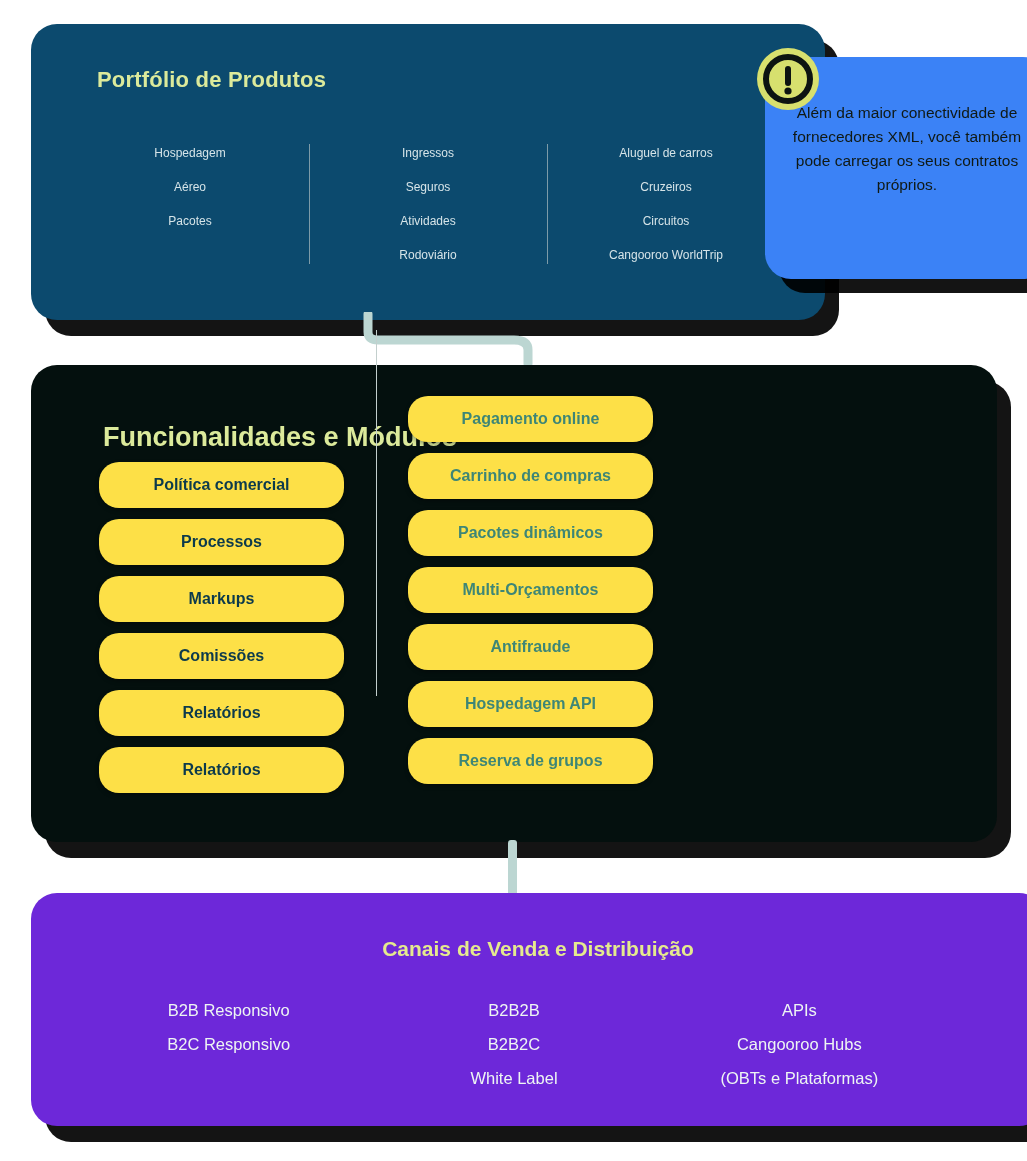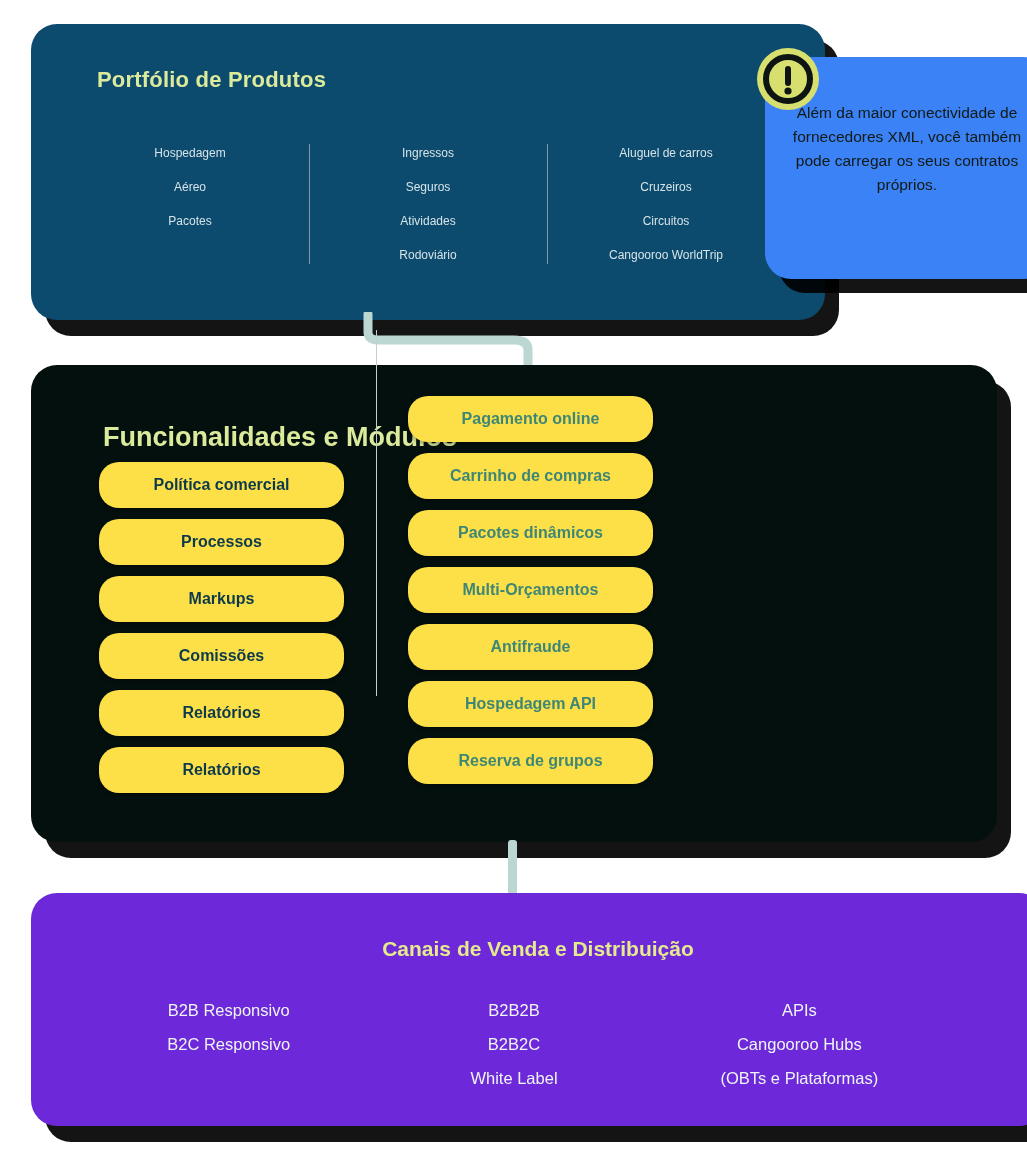--- a/index.html
+++ b/index.html
@@ -196,20 +196,21 @@
     font-size: 21px;
     font-weight: bold;
     color: #e5ea8e;
   }
   #channels-columns {
     position: absolute;
     left: 55px;
     top: 100px;
     width: 856px;
     display: flex;
+    justify-content: flex-end;
   }
   .chan-col {
     flex: 1;
     text-align: center;
   }
   .chan-col .item {
     color: #eef5f3;
     font-size: 16.5px;
     line-height: 34px;
     white-space: pre-line;

